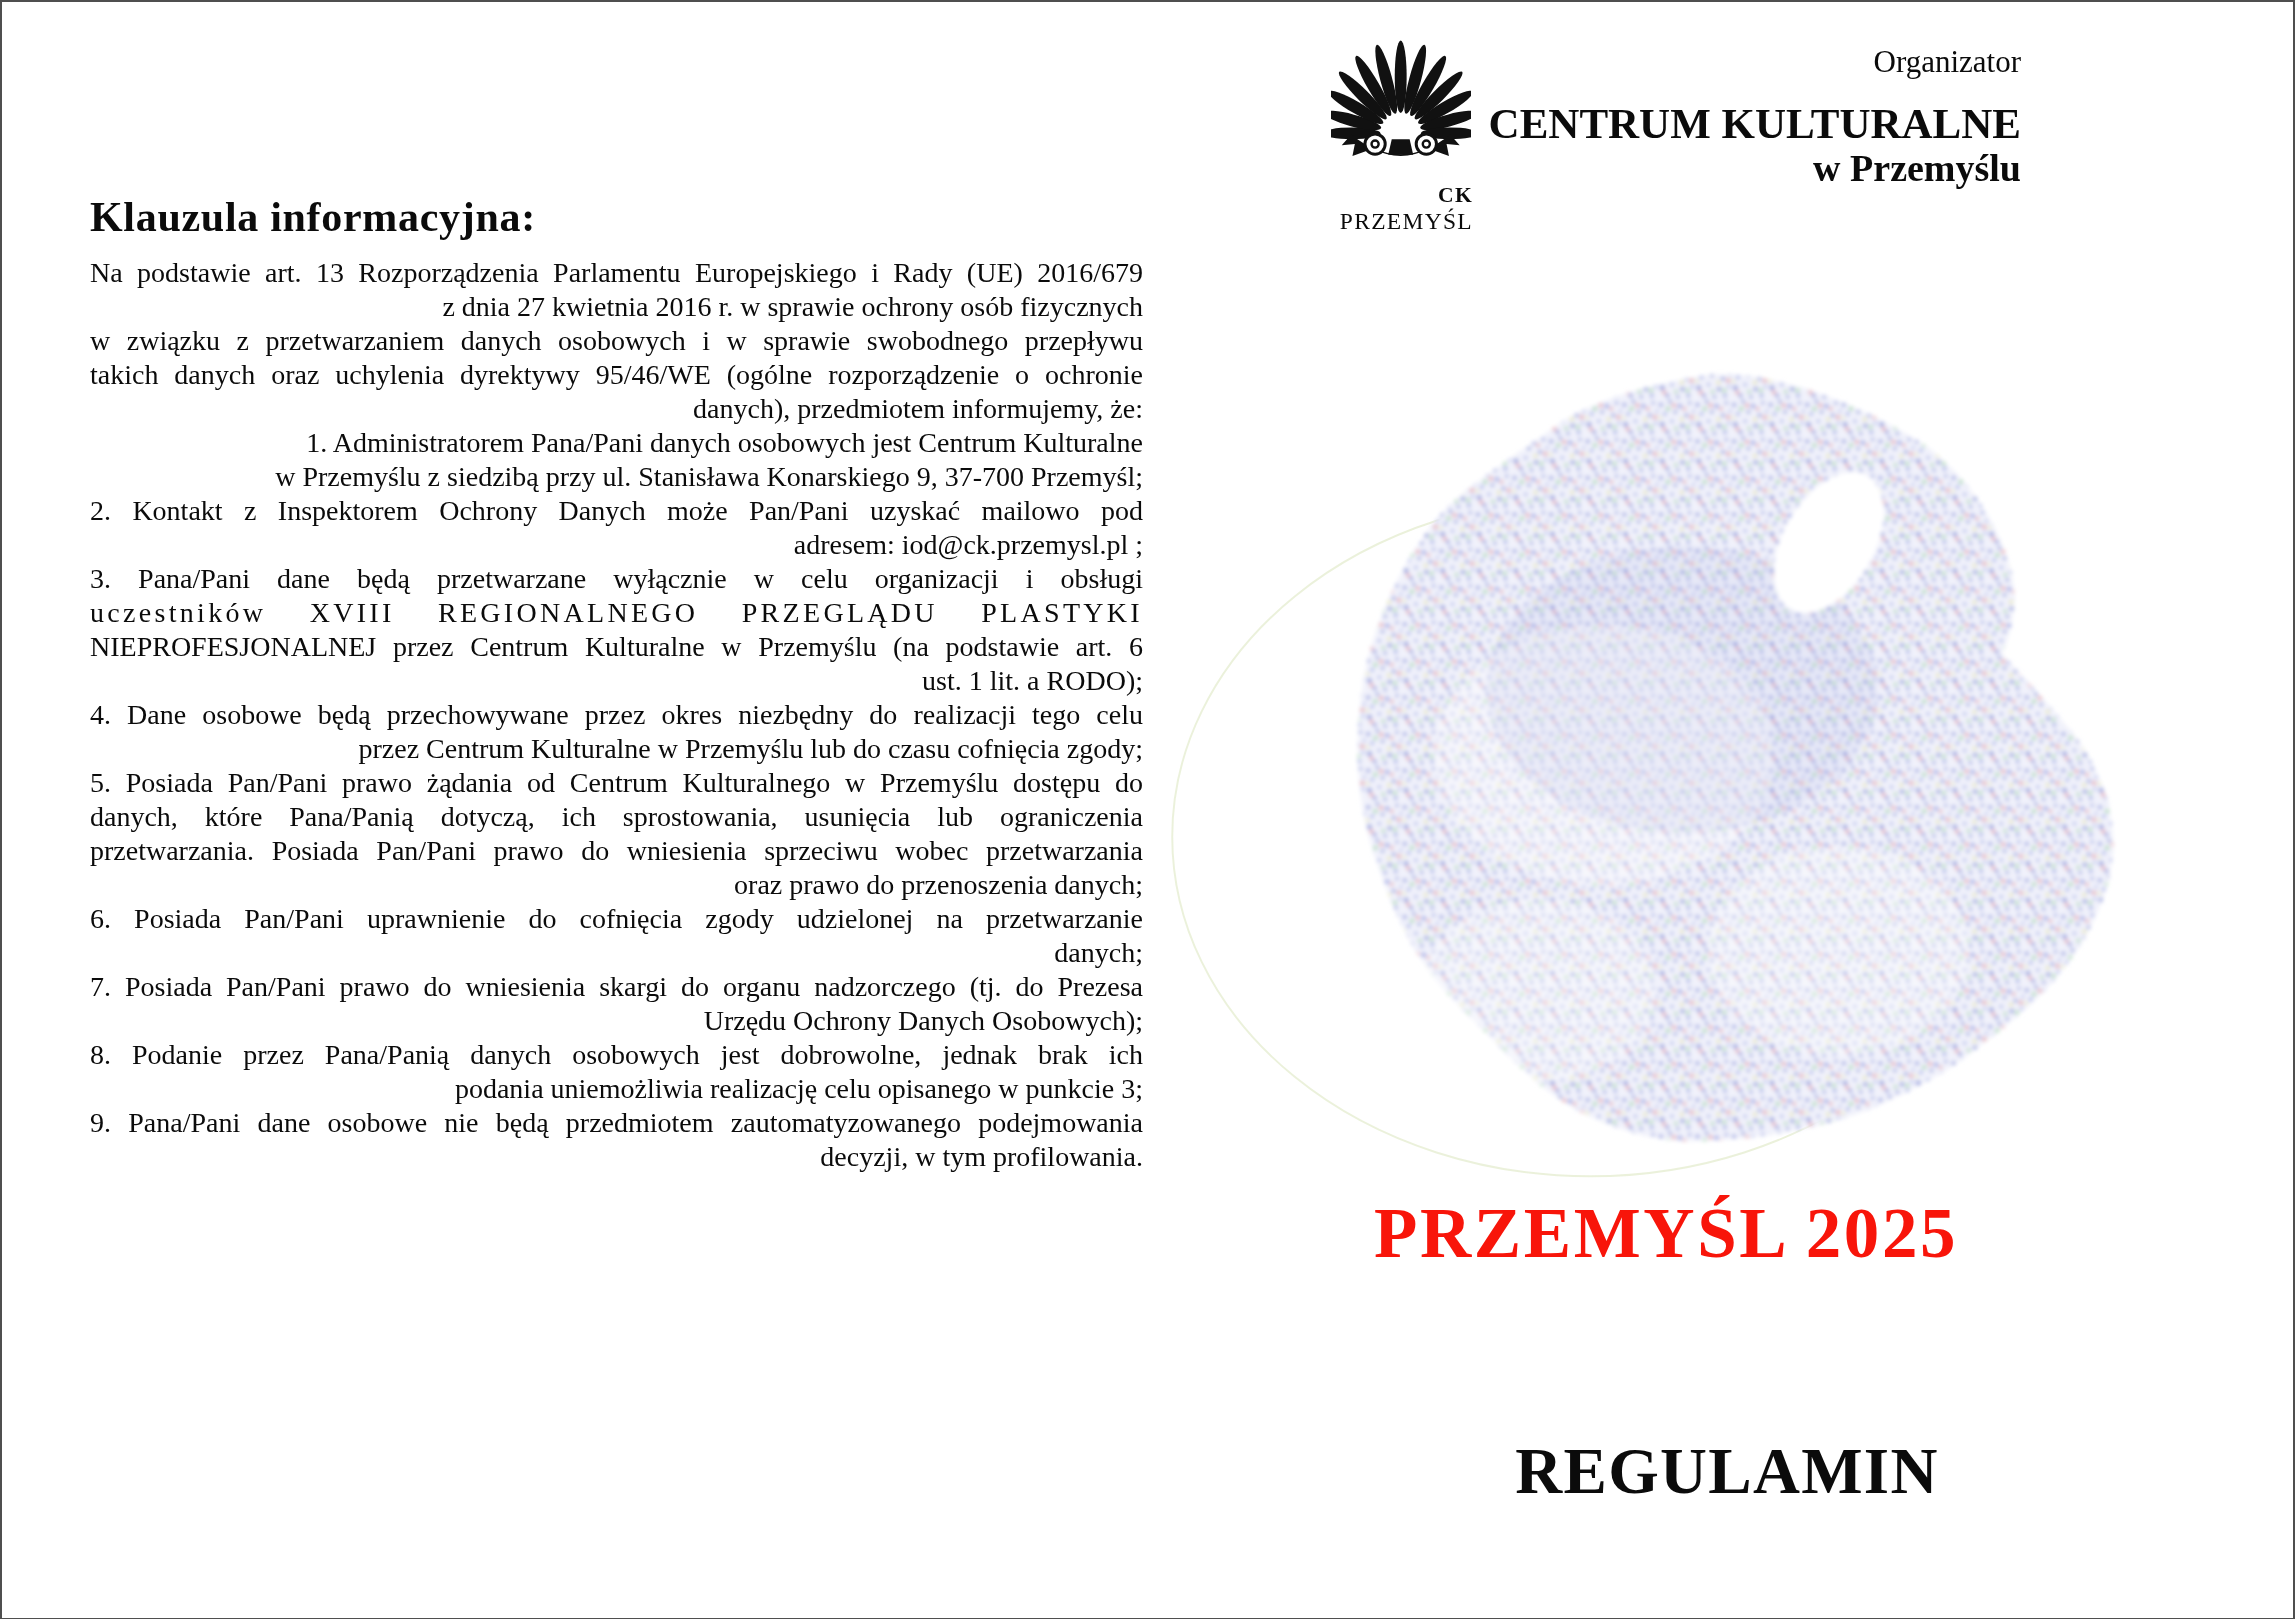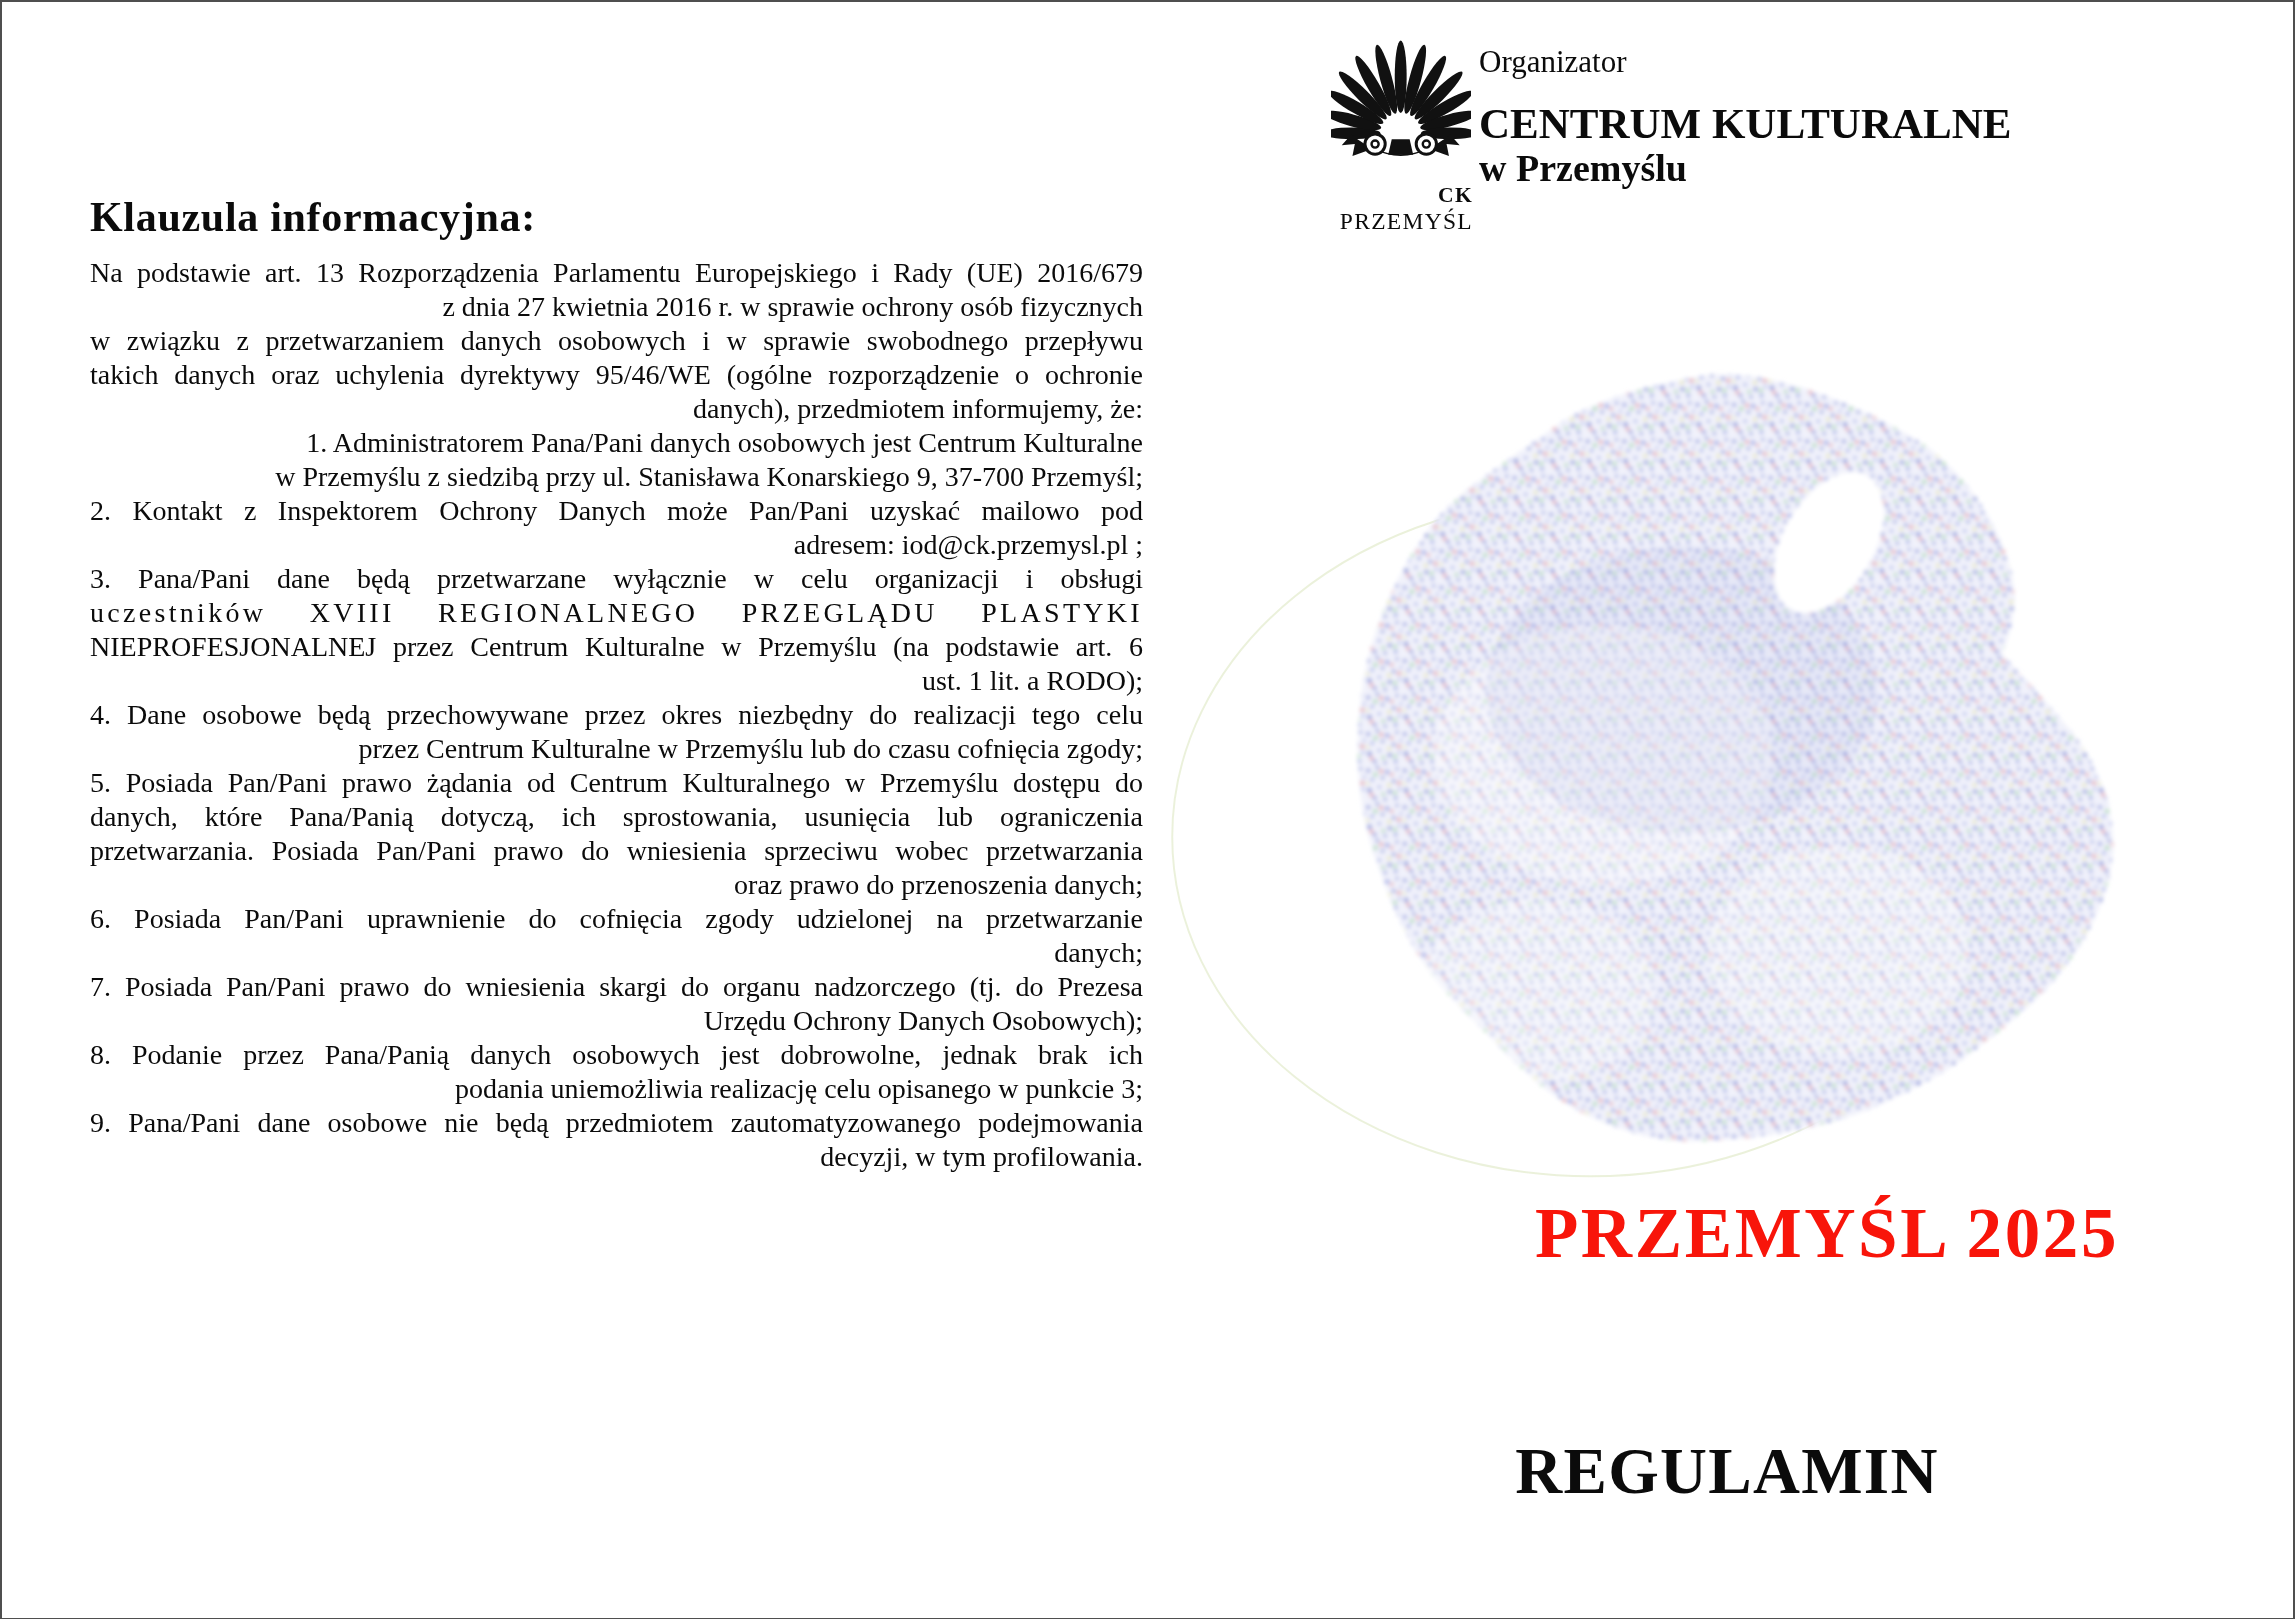--- a/index.html
+++ b/index.html
@@ -14,33 +14,33 @@
         line-height:34px;}
   .tline{text-align:right;white-space:normal;}
   .tline.just{text-align:justify;text-align-last:justify;}
   .tline.lsp{letter-spacing:3.3px;}
 
   
   .logo{position:absolute;left:1327px;top:38px;width:144px;text-align:right;}
   .logo svg{display:block;margin:0 auto;}
   .logo-ck{font-size:21.6px;font-weight:bold;margin-top:1.3px;letter-spacing:1.3px;}
   .logo-city{font-size:23.5px;font-weight:normal;letter-spacing:1.3px;}
-  .orghead{position:absolute;left:1477px;top:42px;width:542px;text-align:left;}
+  .orghead{position:absolute;left:1477px;top:42px;width:542px;text-align:right;}
   .org-label{font-size:31px;margin-bottom:19.6px;}
   .org-name{font-size:43px;font-weight:bold;line-height:47px;}
   .org-city{font-size:38px;font-weight:bold;line-height:42px;}
 
   
   .palette{position:absolute;left:1144px;top:361px;width:1052px;height:895px;}
 
   
   .bigtitle{position:absolute;left:1274px;top:661px;width:934px;text-align:center;
             font-size:73px;font-weight:bold;line-height:98px;letter-spacing:0px;
             color:#0a0a0a;}
-  .cityyear{position:absolute;left:1372px;top:1191px;width:745px;text-align:right;
+  .cityyear{position:absolute;left:1372px;top:1191px;width:745px;text-align:left;
             font-size:71px;font-weight:bold;letter-spacing:2.6px;color:#f8150a;}
   .doctitle{position:absolute;left:1372px;top:1432px;width:706px;text-align:center;
             font-size:65px;font-weight:bold;letter-spacing:1.3px;}
 </style>
 </head>
 <body>
 
 <div class="page">
 
   <div class="klauzula">Klauzula informacyjna:</div>

